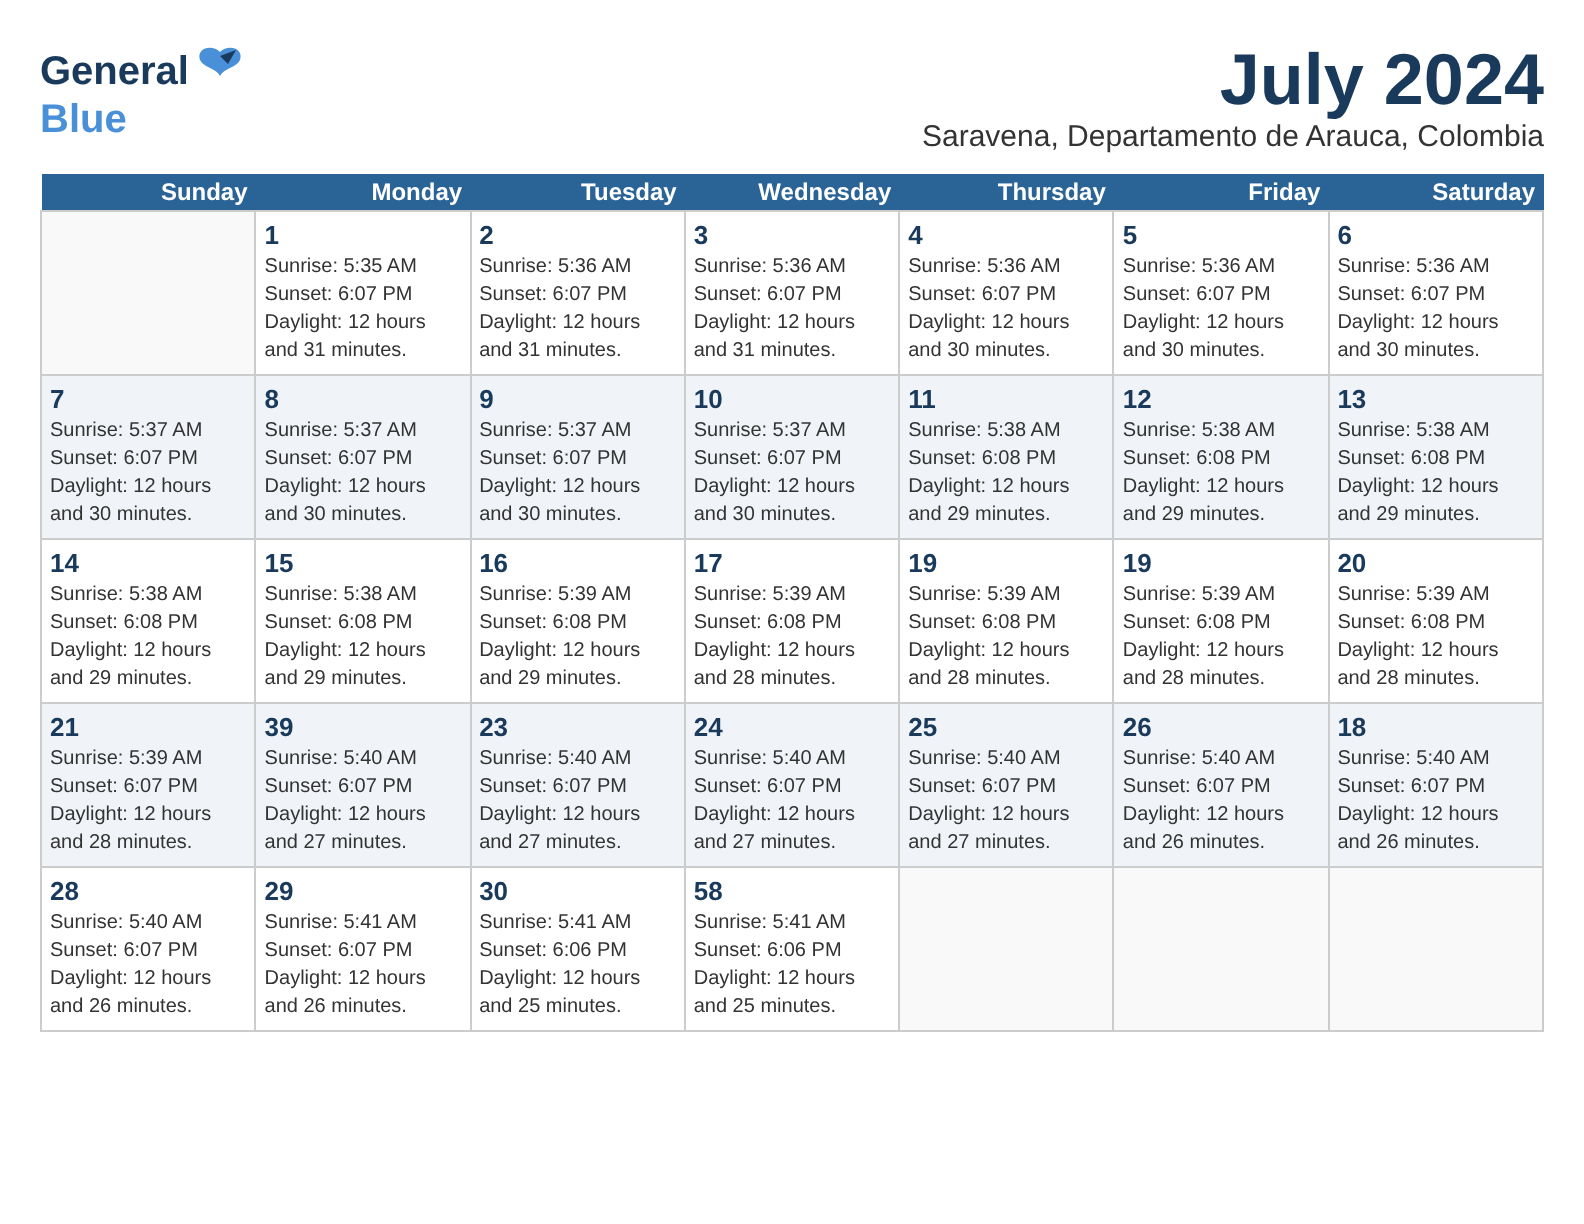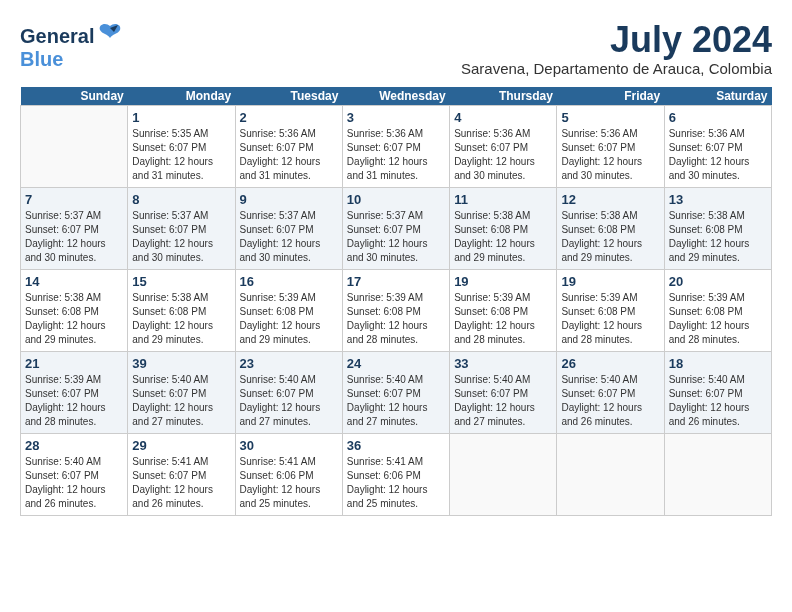--- a/index.html
+++ b/index.html
@@ -222,21 +222,21 @@
         </td>
         <td>
           <span class="day-number">23</span>
           <div class="day-info">Sunrise: 5:40 AM<br>Sunset: 6:07 PM<br>Daylight: 12 hours and 27 minutes.</div>
         </td>
         <td>
           <span class="day-number">24</span>
           <div class="day-info">Sunrise: 5:40 AM<br>Sunset: 6:07 PM<br>Daylight: 12 hours and 27 minutes.</div>
         </td>
         <td>
-          <span class="day-number">33</span>
+          <span class="day-number">25</span>
           <div class="day-info">Sunrise: 5:40 AM<br>Sunset: 6:07 PM<br>Daylight: 12 hours and 27 minutes.</div>
         </td>
         <td>
           <span class="day-number">26</span>
           <div class="day-info">Sunrise: 5:40 AM<br>Sunset: 6:07 PM<br>Daylight: 12 hours and 26 minutes.</div>
         </td>
         <td>
           <span class="day-number">18</span>
           <div class="day-info">Sunrise: 5:40 AM<br>Sunset: 6:07 PM<br>Daylight: 12 hours and 26 minutes.</div>
         </td>
@@ -248,21 +248,21 @@
         </td>
         <td>
           <span class="day-number">29</span>
           <div class="day-info">Sunrise: 5:41 AM<br>Sunset: 6:07 PM<br>Daylight: 12 hours and 26 minutes.</div>
         </td>
         <td>
           <span class="day-number">30</span>
           <div class="day-info">Sunrise: 5:41 AM<br>Sunset: 6:06 PM<br>Daylight: 12 hours and 25 minutes.</div>
         </td>
         <td>
-          <span class="day-number">36</span>
+          <span class="day-number">58</span>
           <div class="day-info">Sunrise: 5:41 AM<br>Sunset: 6:06 PM<br>Daylight: 12 hours and 25 minutes.</div>
         </td>
         <td class="empty"></td>
         <td class="empty"></td>
         <td class="empty"></td>
       </tr>
     </tbody>
 </table>
 
 </body></html>

